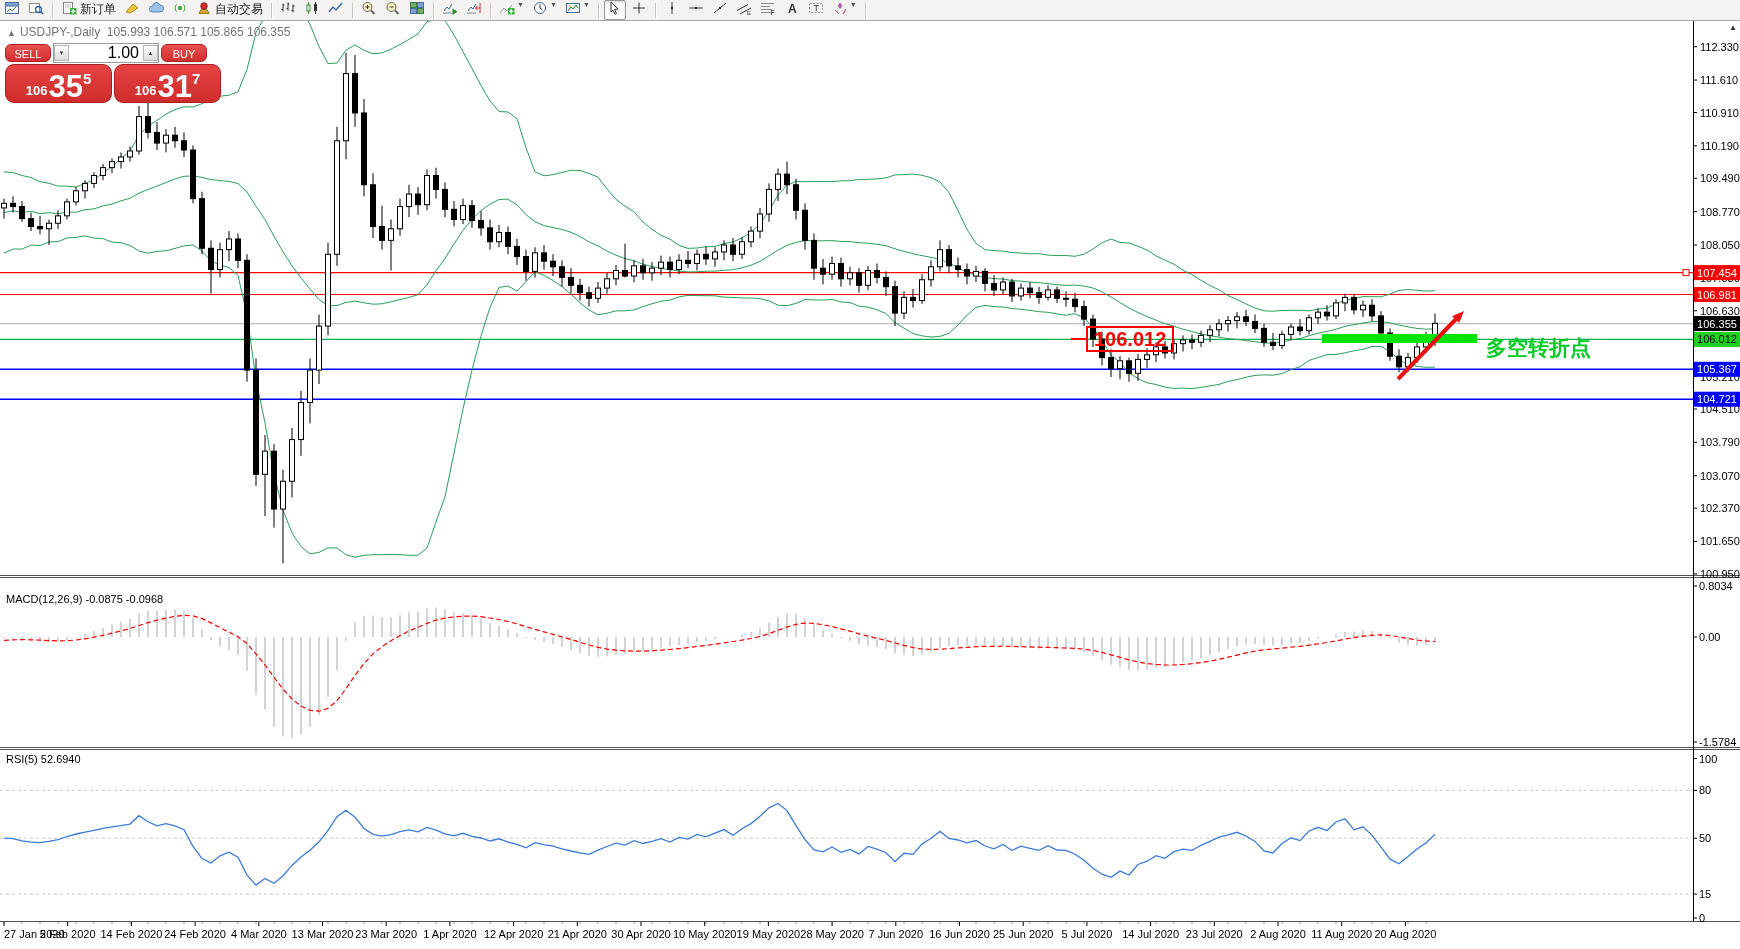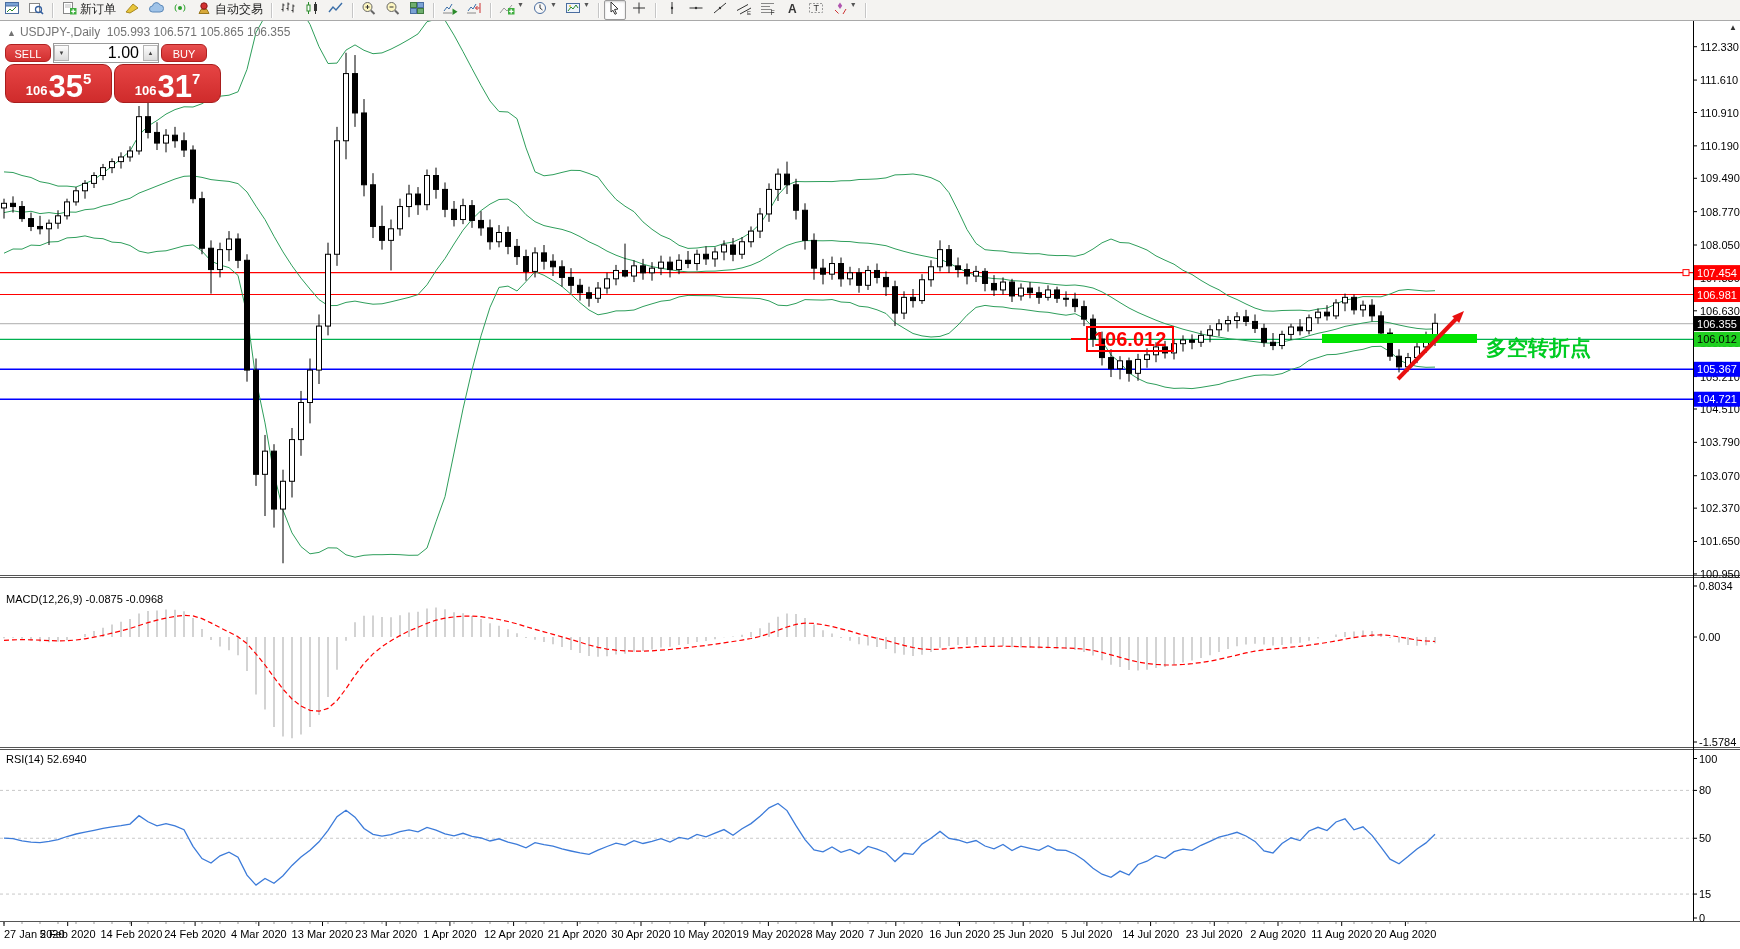--- a/index.html
+++ b/index.html
@@ -1020,20 +1020,20 @@
           <span class="bg">31</span>
           <span class="sp">7</span>
       </div>
     </div>
   </div>
 
   <div class="ind-label" style="top:581px;margin-top:12px;">
     <span>MACD(12,26,9)</span> <span>-0.0875 -0.0968</span>
   </div>
   <div class="ind-label" style="top:753px;">
-    <span>RSI(14)</span> <span>52.6940</span>
+    <span>RSI(5)</span> <span>52.6940</span>
   </div>
 
   <div id="price-box-dash" style="left: 1071px; top: 338.416px;"></div>
   <div id="price-box" style="left: 1086px; top: 326px;">106.012</div>
   <div id="pivot-label" style="left: 1486px; top: 334px; color: rgb(0, 204, 34);">多空转折点</div>
   <div id="scroll-up">▲</div>
 </div>
 
 </body></html>

